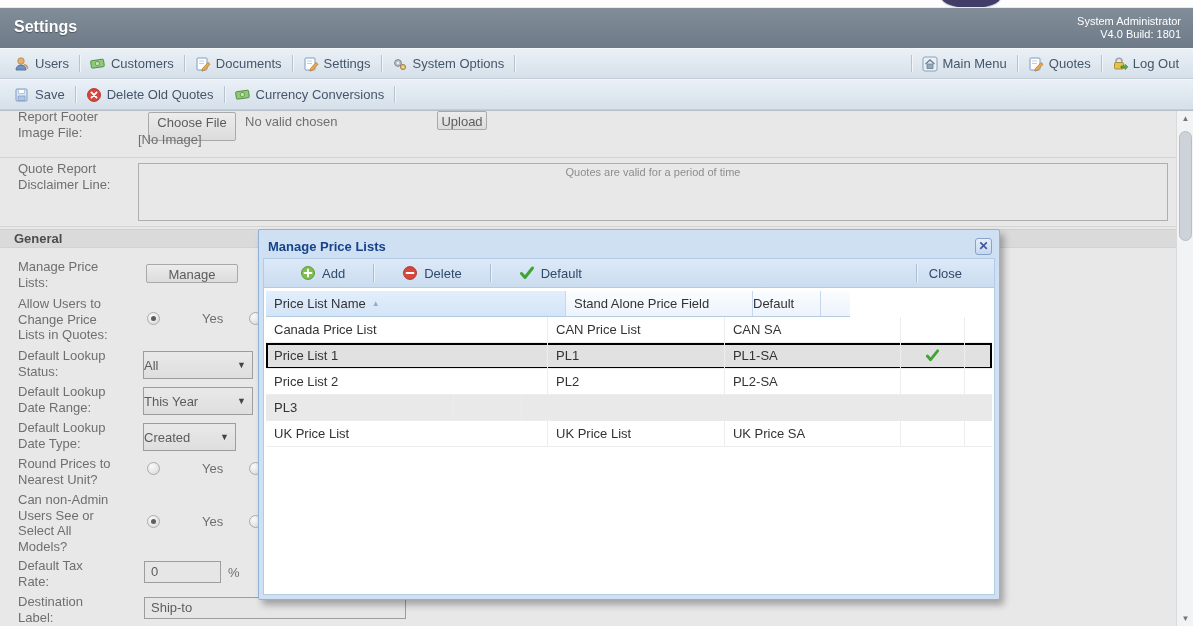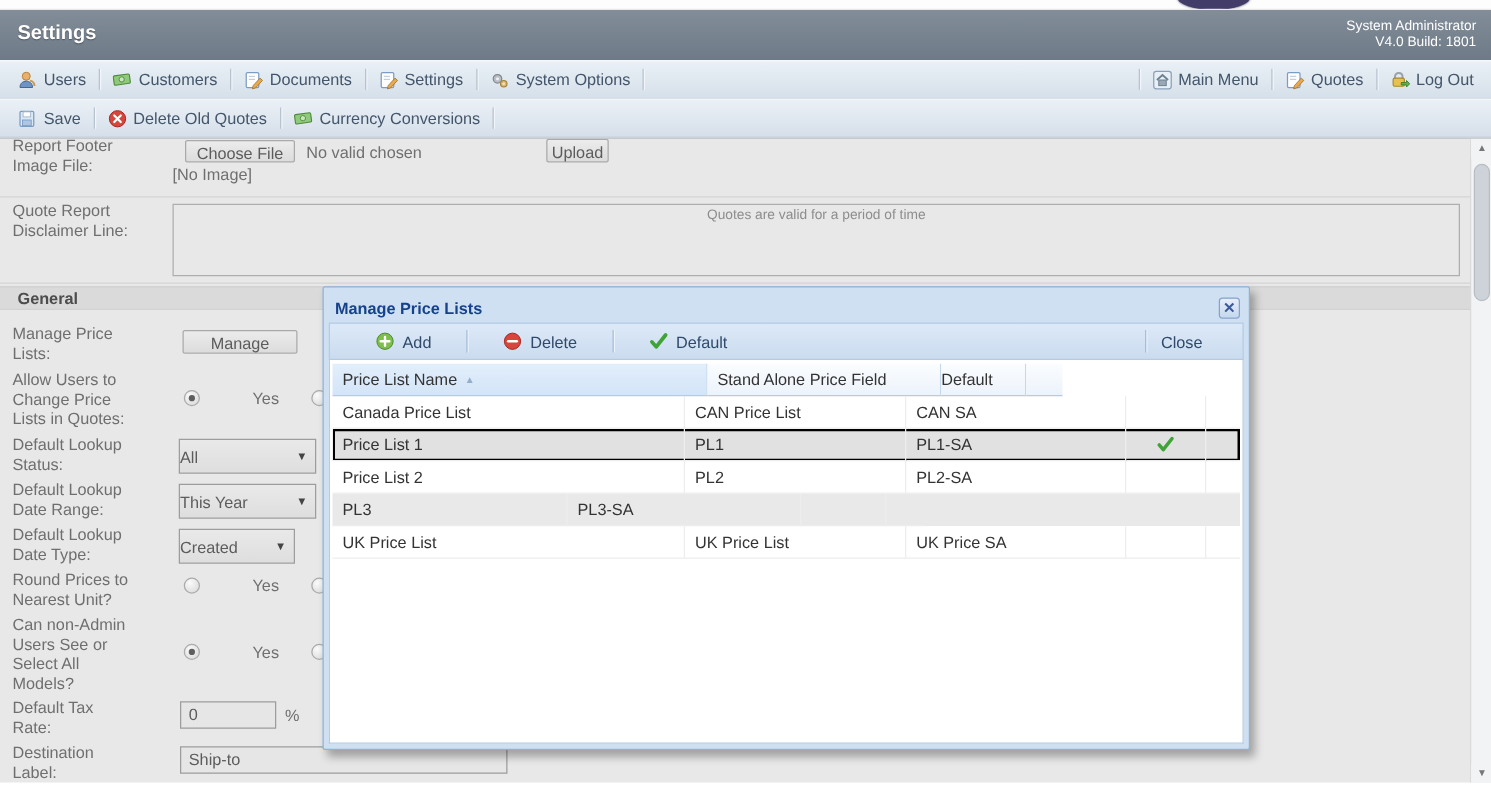--- a/index.html
+++ b/index.html
@@ -22,21 +22,21 @@
     border-top:1px solid #f3f7fa; border-bottom:1px solid #c2cdd8;
     display:flex; align-items:center; font-size:13px; color:#44566b; }
   .toolbar.actions { height:31px; }
   .tb-item { display:flex; align-items:center; gap:5px; padding:0 10px; cursor:pointer; white-space:nowrap; }
   .tb-sep { width:1px; height:17px; background:#b7c3cf; box-shadow:1px 0 0 #f2f6fa; }
   .tb-spacer { flex:1; }
   .icon16 { width:16px; height:16px; display:inline-block; flex:0 0 16px; }
 
   
   .content { position:relative; height:516px; background:#e8e8e8; border-top:1px solid #b6bec7; overflow:hidden; }
-  .field-label { position:absolute; left:10px; width:118px; font-size:13px; line-height:15.5px;
+  .field-label { position:absolute; left:18px; width:118px; font-size:13px; line-height:15.5px;
     color:#6f6f6f; white-space:pre-line; }
   .divider { position:absolute; left:0; right:17px; height:1px; background:#d4d4d4; }
 
   .gray-btn { position:absolute; font-size:13px; color:#5c5c5c; background:linear-gradient(#ececec,#dcdcdc);
     border:1px solid #a9a9a9; border-radius:2px; text-align:center; cursor:pointer; padding-top:2px; }
   .static-text { position:absolute; font-size:13px; color:#6f6f6f; }
 
   .textarea-box { position:absolute; left:138px; top:52px; width:1030px; height:58px;
     border:1px solid #aeaeae; background:transparent; text-align:center; padding-top:2px;
     font-size:11px; color:#8d8d8d; }
@@ -251,21 +251,21 @@
       </svg>
     <span>Currency Conversions</span>
   </div>
   <div class="tb-sep"></div>
 </div>
 
 <div class="content">
 
   <div class="field-label" style="top:-2px">Report Footer
 Image File:</div>
-  <div class="gray-btn" style="left:148px; top:1px; width:88px; height:18px">Choose File</div>
+  <div class="gray-btn" style="left:148px; top:1px; width:88px; height:29px">Choose File</div>
   <div class="static-text" style="left:245px; top:3px">No valid chosen</div>
   <div class="gray-btn" style="left:437px; top:0px; width:50px; height:19px">Upload</div>
   <div class="static-text" style="left:138px; top:21px">[No Image]</div>
 
   <div class="divider" style="top:46px"></div>
 
   <div class="field-label" style="top:50px">Quote Report
 Disclaimer Line:</div>
   <div class="textarea-box">Quotes are valid for a period of time</div>
 
@@ -413,21 +413,20 @@
             </div>
             <div class="grid-row">
               <div class="g-cell c0">Price List 2</div>
               <div class="g-cell c1">PL2</div>
               <div class="g-cell c2">PL2-SA</div>
               <div class="g-cell c3"></div>
               <div class="g-cell c4"></div>
             </div>
             <div class="grid-row stripe">
               <div class="g-cell c1">PL3</div>
-              <div class="g-cell c2">PL3-SA</div>
               <div class="g-cell c3"></div>
               <div class="g-cell c4"></div>
             </div>
             <div class="grid-row">
               <div class="g-cell c0">UK Price List</div>
               <div class="g-cell c1">UK Price List</div>
               <div class="g-cell c2">UK Price SA</div>
               <div class="g-cell c3"></div>
               <div class="g-cell c4"></div>
             </div>

